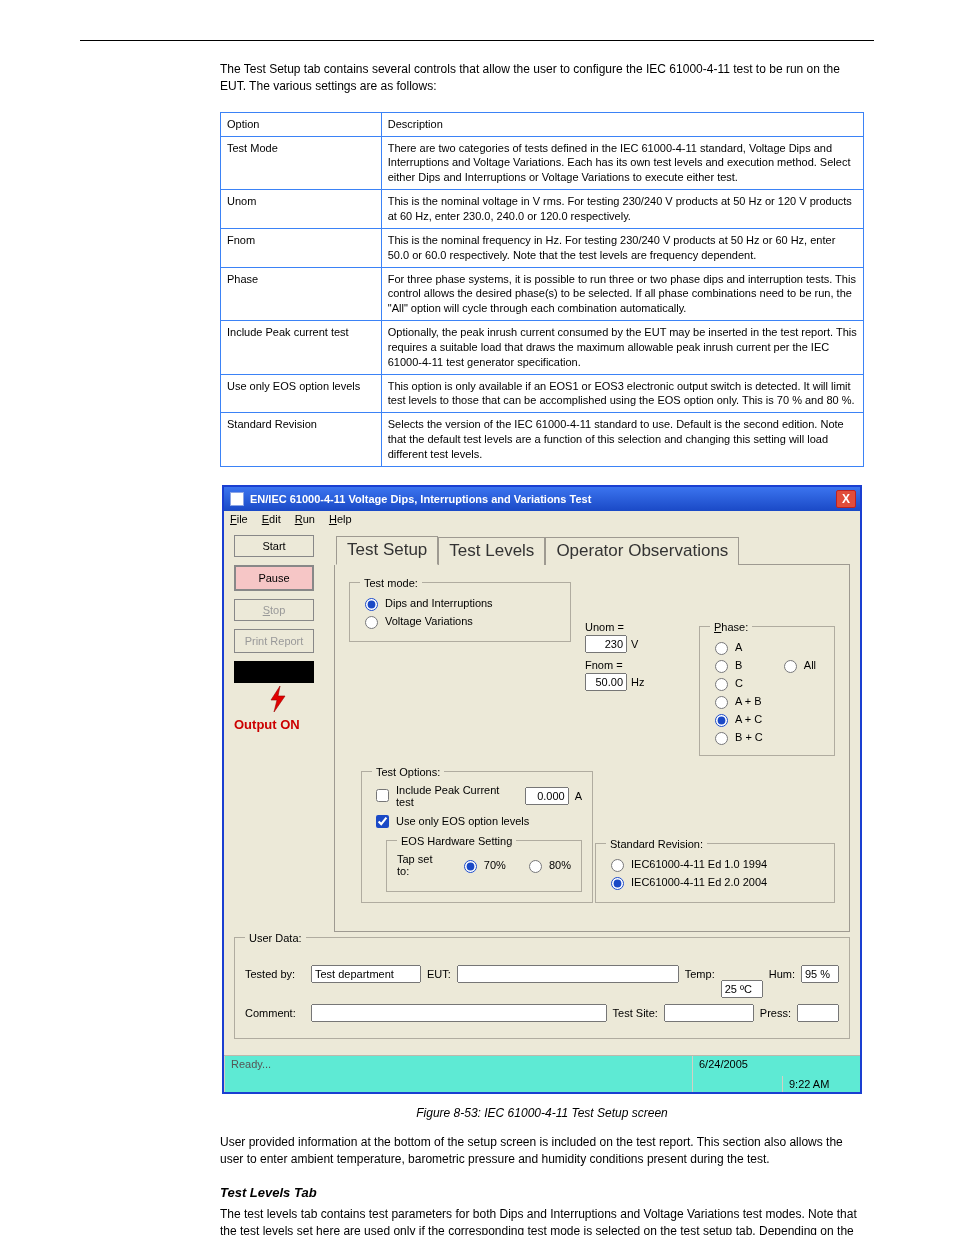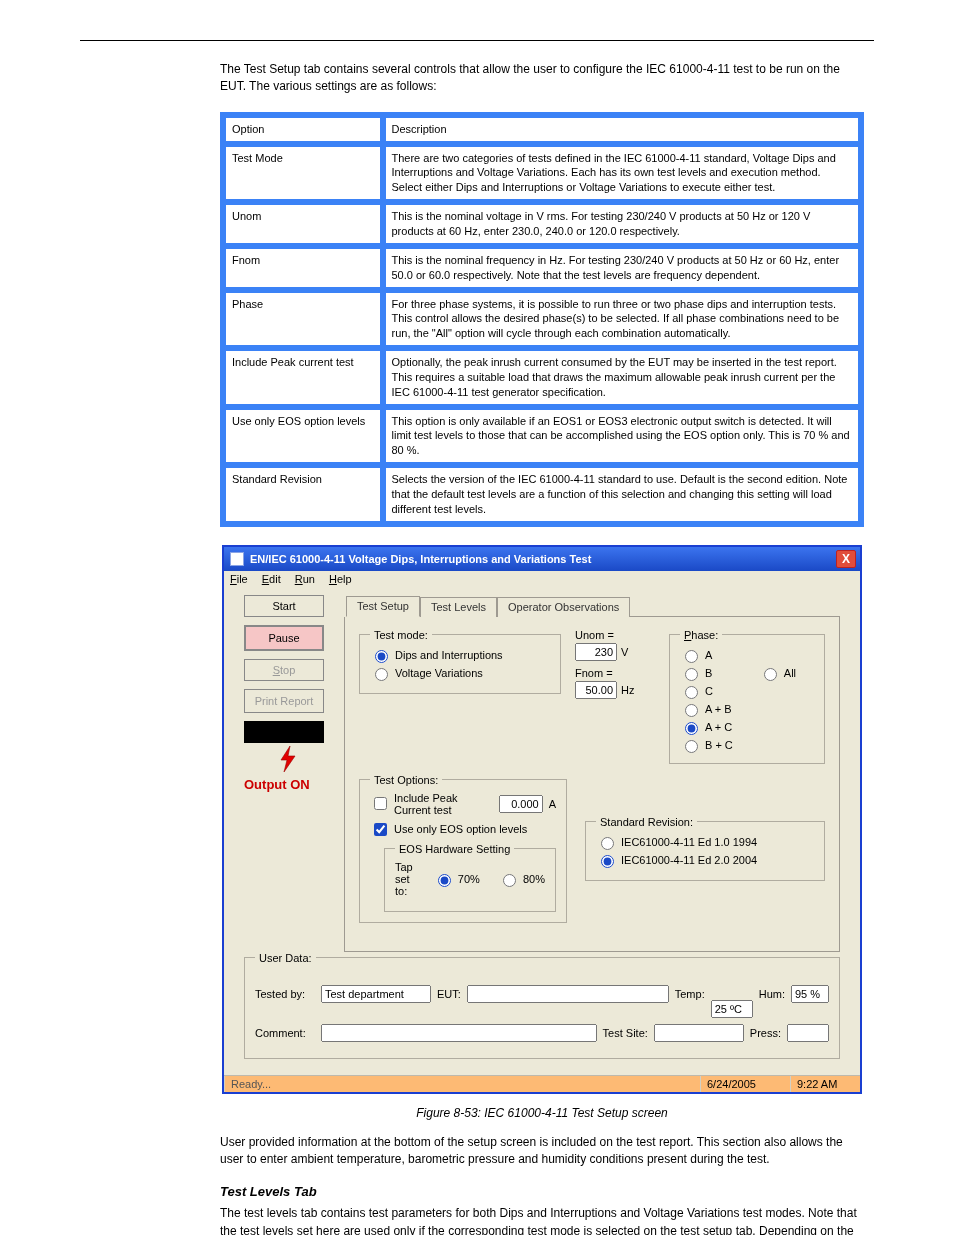--- a/index.html
+++ b/index.html
@@ -5,81 +5,81 @@
   * { box-sizing: border-box; }
   body { margin:0; padding:0; font-family:Arial,Helvetica,sans-serif; background:#fff; color:#000; }
   .page { width:954px; margin:0 auto; padding:40px 0 30px; }
   .hr { border:0; border-top:1px solid #000; margin:0 80px; }
   .content { padding:20px 90px 0 220px; }
   .para { font-size:12px; line-height:1.45; margin:0 0 16px 0; }
 
   table.opt { border-collapse:collapse; width:100%; margin:0 auto 18px; font-size:11px; }
   table.opt col.c1 { width:25%; }
   table.opt col.c2 { width:75%; }
-  table.opt td { border:6px solid #3b82f6; padding:4px 6px; vertical-align:top; line-height:1.35; }
+  table.opt td { border:1px solid #3b82f6; padding:4px 6px; vertical-align:top; line-height:1.35; }
   table.opt tr.head td { font-weight:normal; }
 
   
   .sshot { width:640px; margin:10px auto 12px; border:2px solid #1a3fd1; font-family:Tahoma,Arial,sans-serif; font-size:11px; color:#000; background:#ECE9D8; }
   .titlebar { height:24px; display:flex; align-items:center; justify-content:space-between;
     background:linear-gradient(#3b74ef,#1a49c6); color:#fff; padding:0 4px 0 6px; }
   .titlebar .ttl { font-weight:bold; display:flex; align-items:center; }
   .titlebar .app-ico { width:14px; height:14px; background:#fff; border:1px solid #8aa4e6; margin-right:6px; }
   .closebtn { width:20px; height:18px; background:#e14d3a; border:1px solid #b22; color:#fff; display:flex; align-items:center; justify-content:center; font-weight:bold; font-size:12px; border-radius:2px; cursor:default; }
   .menubar { background:#ECE9D8; padding:2px 6px; font-size:11px; display:flex; gap:14px; }
   .menubar span u { text-decoration:underline; }
 
-  .body-area { padding:8px 20px 6px; position:relative; }
+  .body-area { padding:8px 10px 6px; position:relative; }
   .leftcol { width:88px; float:left; }
   .btn { width:80px; height:22px; border:1px solid #888; background:#ECE9D8; font-size:11px; display:flex; align-items:center; justify-content:center; margin:0 0 8px 0; cursor:default; }
   .btn.pause { height:26px; border:2px solid #888; background:#f6c6c6; }
   .btn.disabled { color:#999; }
   .voltbox { width:80px; height:22px; background:#000; margin:6px 0 2px; }
   .bolt { width:24px; margin:2px auto 0; }
   .bolt svg { width:24px; height:28px; }
   .outlab { color:#c00; font-weight:bold; text-align:left; font-size:13px; margin-top:2px; }
 
   .rightarea { margin-left:100px; }
   .tabs { display:flex; align-items:flex-end; border-bottom:1px solid #9e9a91; margin-left:2px; }
-  .tab { padding:3px 10px 4px; font-size:11px; border:1px solid #9e9a91; border-bottom:none; margin-right:0; background:#ECE9D8; position:relative; top:1px; color:#333; }
+  .tab { padding:3px 10px 4px; font-size:17px; border:1px solid #9e9a91; border-bottom:none; margin-right:0; background:#ECE9D8; position:relative; top:1px; color:#333; }
   .tab.active { background:#ECE9D8; border-bottom:1px solid #ECE9D8; }
 
   .tabpane { border:1px solid #9e9a91; border-top:none; padding:12px 14px 18px; min-height:230px; background:#ECE9D8; position:relative; }
 
   fieldset.fs { border:1px solid #b0aca0; padding:6px 10px 10px; margin:0 0 10px 0; font-size:11px; }
   fieldset.fs legend { font-size:11px; padding:0 4px; color:#000; }
   .radio, .check { display:inline-flex; align-items:center; gap:4px; font-size:11px; }
   .radio input, .check input { accent-color:#1a49c6; }
   .val-input { width:48px; font-size:11px; text-align:right; padding:1px 2px; }
   .val-input.sm { width:44px; }
 
   .topgrid { display:flex; gap:14px; }
   .grid-left { flex:1; }
-  .grid-right { width:250px; display:flex; gap:4px; }
+  .grid-right { width:250px; display:flex; gap:24px;margin-top:44px; }
   .nomcol { width:90px; }
   .nomlbl { font-size:11px; margin-bottom:2px; }
   .nomval { display:flex; align-items:center; gap:4px; margin-bottom:6px; }
   .nomval input { width:42px; text-align:right; font-size:11px; padding:1px 2px; }
 
   .phase-items { display:grid; grid-template-columns:auto auto; gap:2px 8px; }
   .phase-items .radio { white-space:nowrap; }
 
   .opts-row { display:flex; align-items:center; gap:6px; margin-bottom:4px; }
-  .lower { display:flex; gap:18px; align-items:center; }
+  .lower { display:flex; gap:2px; align-items:flex-end;margin-left:12px; }
   .left-lower { flex:1; }
   .right-lower { width:240px; }
 
   .user-fs { margin:12px 2px 0; }
   .user-row { display:flex; align-items:center; gap:6px; font-size:11px; margin-bottom:6px; flex-wrap:nowrap; }
   .user-row input.txt { font-size:11px; padding:1px 2px; }
   .lab { min-width:60px; }
 
   .clearfix::after { content:""; display:block; clear:both; }
 
-  .statusbar { display:flex; font-size:11px; border-top:1px solid #bdb9ad; background:#fdba74; }
+  .statusbar { display:flex; font-size:11px; border-top:1px solid #bdb9ad; background:#5eead4; }
   .statusbar .cell { padding:2px 6px; border-left:1px solid #d3d0c4; }
   .statusbar .ready { flex:1; color:#555; }
 
   .caption { text-align:center; font-style:italic; font-size:12px; margin:6px 0 14px; }
 
   .sect-head { font-style:italic; font-weight:bold; font-size:13px; margin:10px 0 6px; }
 
   .footer { display:flex; justify-content:space-between; font-size:12px; margin:30px 80px 0; }
   .hr2 { border:0; border-top:1px solid #000; margin:4px 80px 0; }
 </style>
@@ -309,21 +309,21 @@
             <span>Test Site:</span>
             <input class="txt" style="width: 90px;" value="">
             <span>Press:</span>
             <input class="txt" style="width: 42px;" value="">
           </div>
         </fieldset>
       </div>
       <div class="statusbar">
         <div class="cell ready">Ready...</div>
         <div class="cell" style="width:90px;">6/24/2005</div>
-        <div class="cell" style="width:70px;">9:22 AM</div>
+        <div class="cell" style="width:78px;margin-top:20px;">9:22 AM</div>
       </div>
     </div>
 
     <div class="caption">Figure 8-53: IEC 61000-4-11 Test Setup screen</div>
     <p class="para">User provided information at the bottom of the setup screen is included on the test report. This section also allows the user to enter ambient temperature, barometric pressure and humidity conditions present during the test.</p>
     <div class="sect-head">Test Levels Tab</div>
     <p class="para">The test levels tab contains test parameters for both Dips and Interruptions and Voltage Variations test modes. Note that the test levels set here are used only if the corresponding test mode is selected on the test setup tab. Depending on the standard revision selected and for second edition, the class selected, default test levels are loaded when the Set Default button is clicked.</p>
   </div>
 
   <hr class="hr2">

